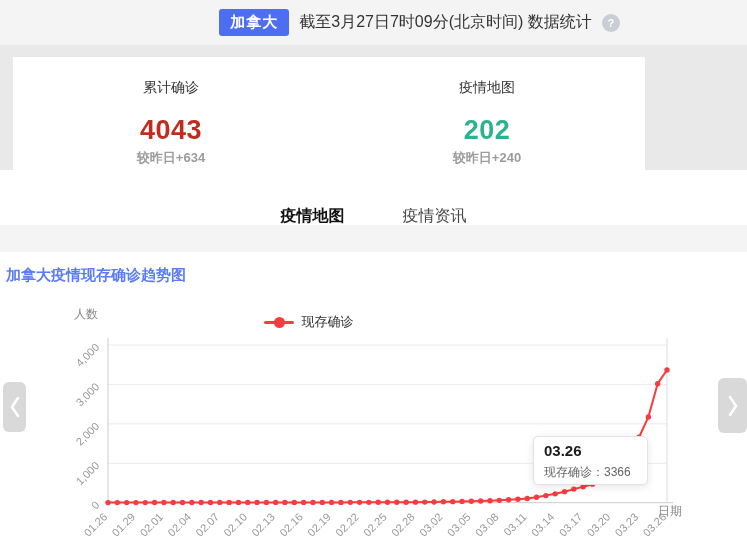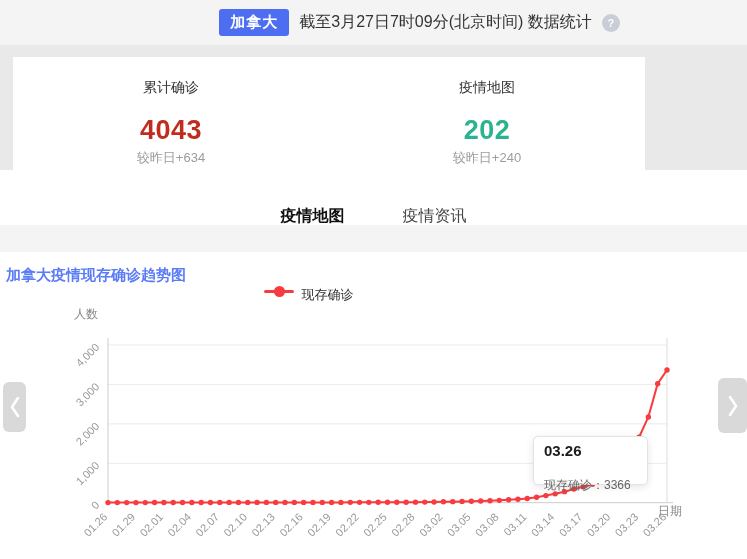--- a/index.html
+++ b/index.html
@@ -30,54 +30,54 @@
   .stats-card {
     position:absolute; left:13px; top:57px; width:632px; height:113px;
     background:#fff; display:flex;
   }
   .stat-col { flex:1; text-align:center; padding-top:22px; }
   .stat-label { font-size:14px; color:#333; }
   .stat-value { font-size:27px; font-weight:bold; margin-top:18px; letter-spacing:0.5px; }
   .stat-value.confirmed { color:#c02c1e; }
   .stat-value.death { color:#4a4a4a; }
   .stat-value.cured { color:#2ab38e; }
-  .stat-delta { font-size:13px; color:#9c9c9c; font-weight:400; margin-top:3px; }
+  .stat-delta { font-size:13px; color:#9c9c9c; font-weight:700; margin-top:3px; }
   
   .tabs-row {
     position:absolute; left:0; top:170px; width:747px; height:55px;
     background:#fff; display:flex; align-items:center; justify-content:center; gap:58px;
   }
   .tab { position:relative; font-size:16px; color:#444; cursor:pointer; padding:6px 0;margin-top:37px; }
   .tab.active { font-weight:bold; color:#111; }
   .tab.active .tab-underline {
     position:absolute; left:-7px; right:-7px; bottom:-7px; height:3px;
     background:#4e6ef2; border-radius:2px;
   }
   .band2 { position:absolute; left:0; top:225px; width:747px; height:27px; background:#f4f4f4; }
   
   .main { position:absolute; left:0; top:252px; width:747px; height:307px; background:#fff;padding-left:40px; }
   .chart-title { position:absolute; left:6px; top:14px; font-size:15px; font-weight:bold; color:#5b7cf7; }
-  .legend { position:absolute; left:0; top:34px; width:617px; display:flex; justify-content:center; }
+  .legend { position:absolute; left:0; top:61px; width:617px; display:flex; justify-content:center; align-items:center; }
   .legend-marker { position:relative; width:30px; height:11px; }
   .legend-line { position:absolute; left:0; top:4px; width:30px; height:3px; background:#f73b3e; border-radius:2px; }
   .legend-dot { position:absolute; left:10px; top:0; width:11px; height:11px; border-radius:50%; background:#f73b3e; }
   .legend-text { font-size:13px; color:#333; margin-left:8px; }
   .axis-name { position:absolute; font-size:12px; color:#888; }
   .axis-name.y { left:74px; top:54px; }
   .axis-name.x { left:658px; top:251px; }
   .chart-svg { position:absolute; left:0; top:68px; }
   .chart-svg text.tick { font-size:11px; fill:#999; }
   
   .tooltip {
     position:absolute; left:533px; top:184px; width:115px; height:49px;
     background:#fff; border:1px solid #e3e3e3; border-radius:5px;
     box-shadow:0 2px 8px rgba(0,0,0,0.10); padding:5px 10px; z-index:5;
   }
   .tooltip-date { font-size:15px; font-weight:bold; color:#1a1a1a; }
-  .tooltip-line { font-size:12px; color:#666; margin-top:18px; }
+  .tooltip-line { font-size:12px; color:#666; margin-top:5px; }
   
   .nav-btn {
     position:absolute; background:#d9d9d9; border-radius:6px; cursor:pointer;
     display:flex; align-items:center; justify-content:center; z-index:6;
   }
   .nav-btn.left  { left:3px;  top:130px; width:23px; height:50px; }
   .nav-btn.right { left:718px; top:126px; width:29px; height:55px; }
 </style>
 </head>
 <body>

